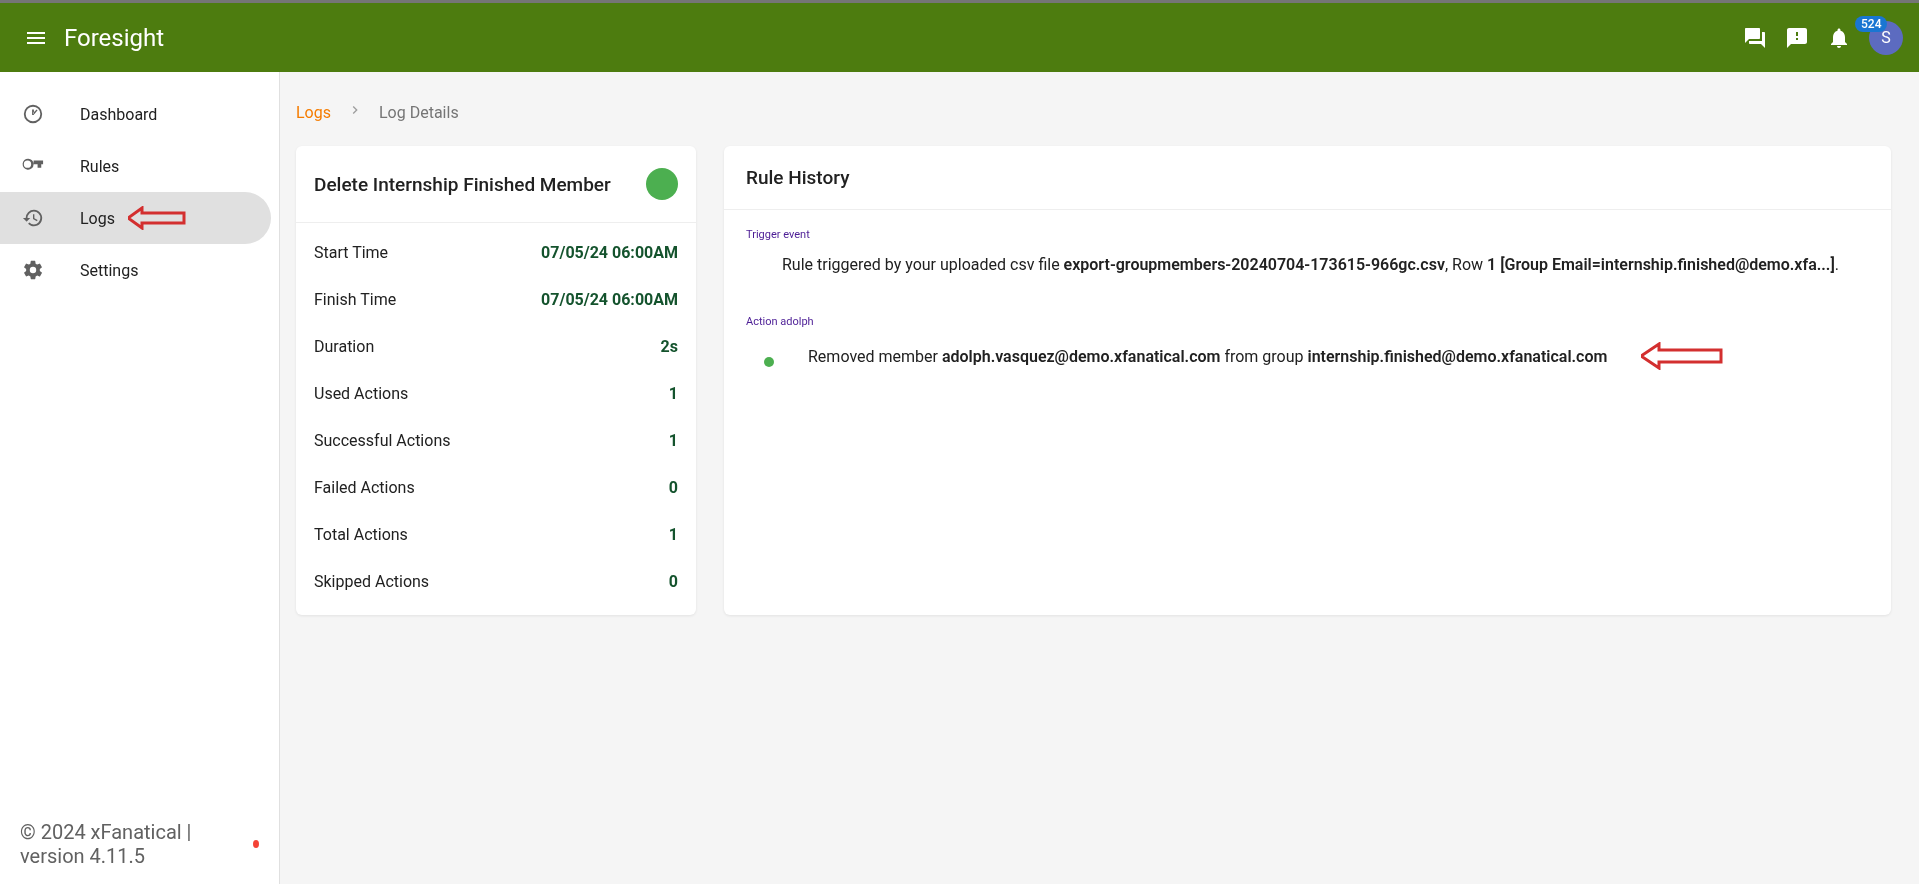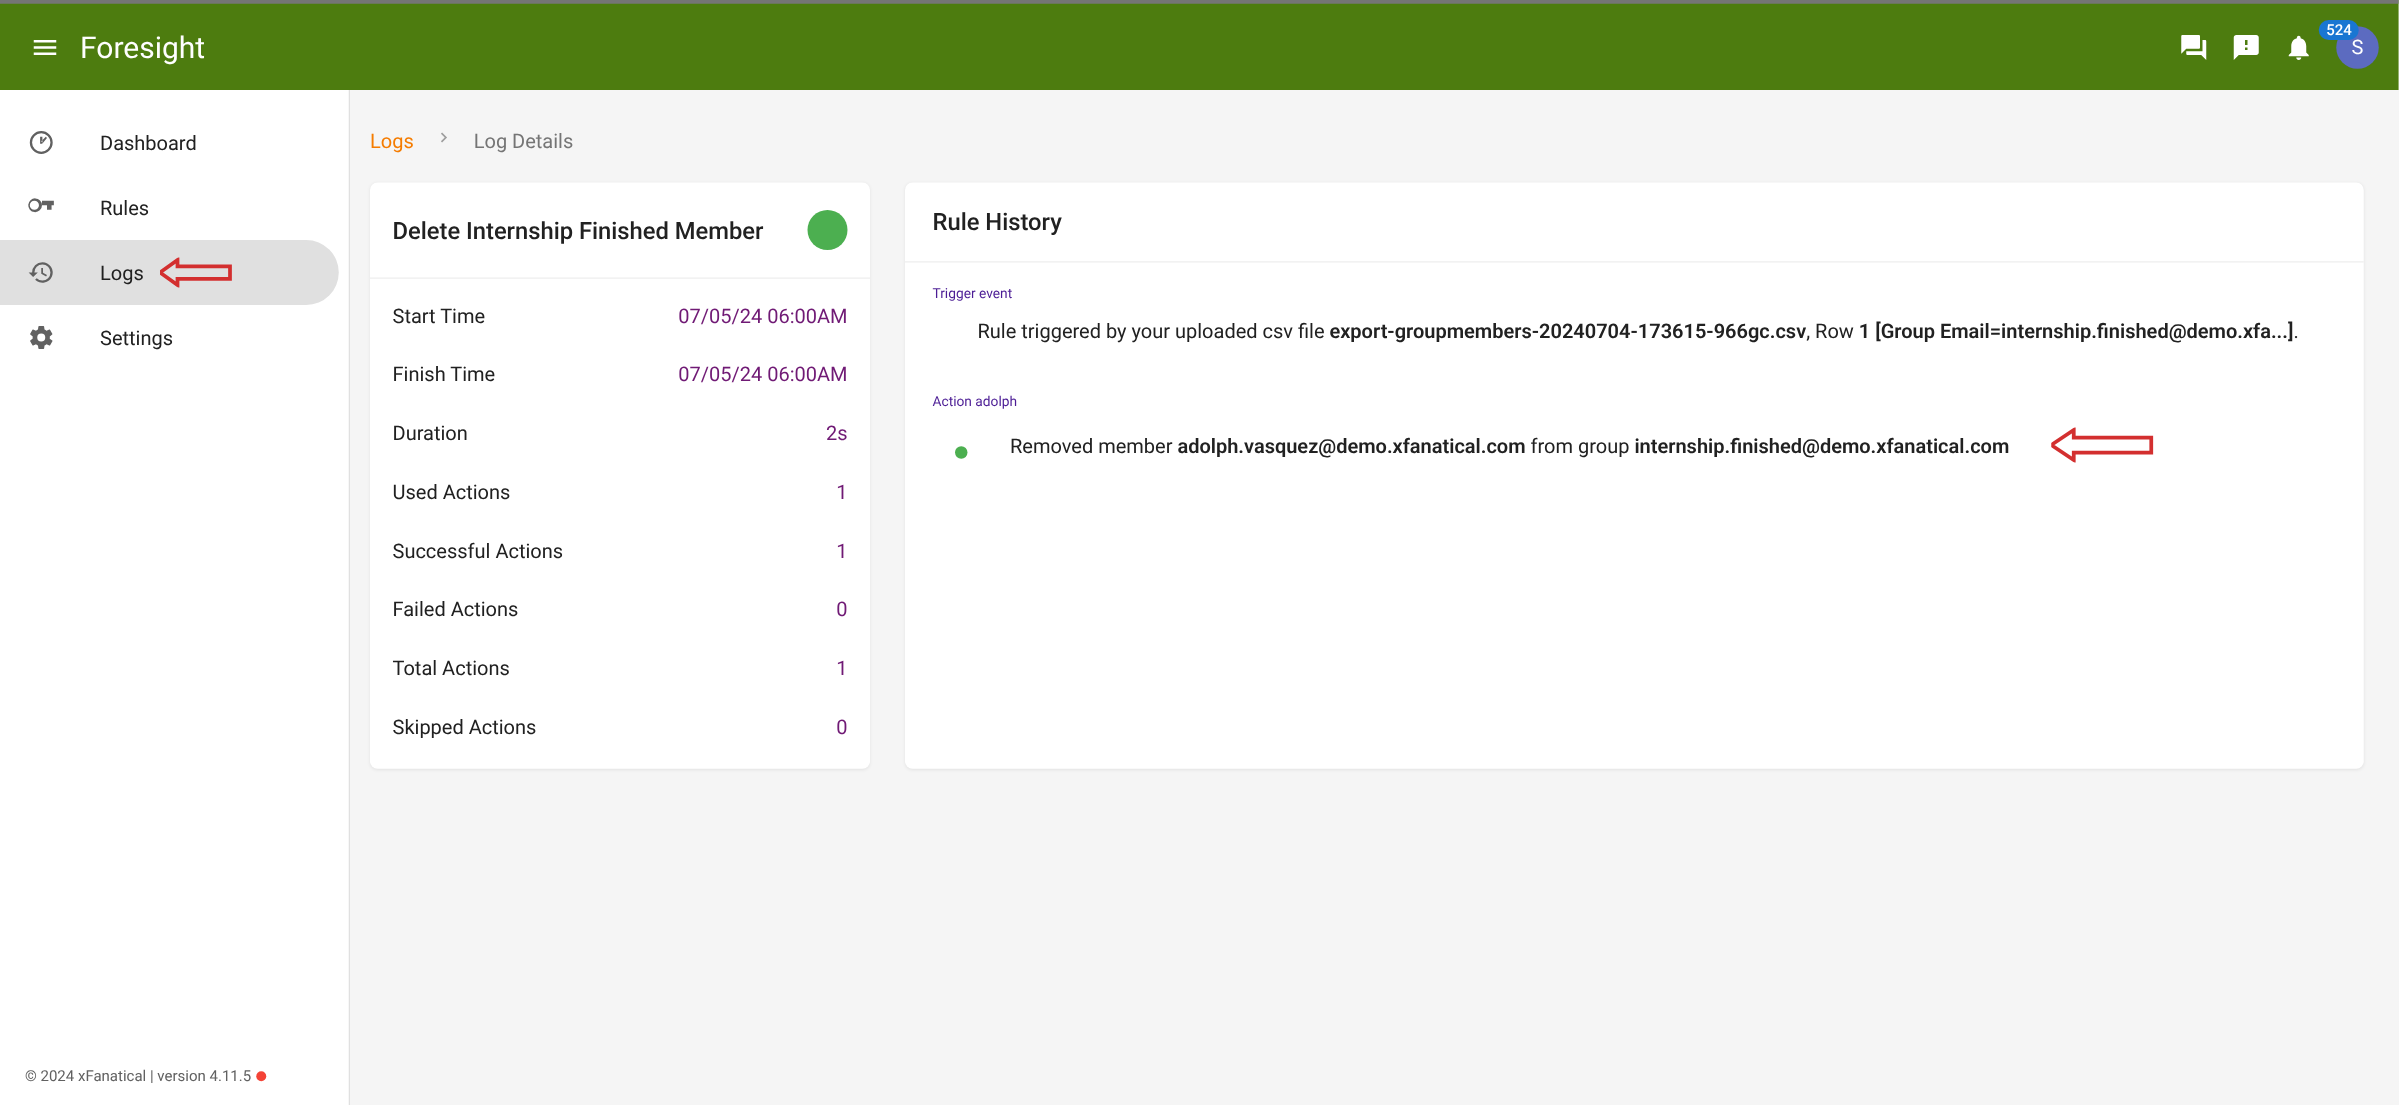--- a/index.html
+++ b/index.html
@@ -19,42 +19,42 @@
 
 .layout { display: flex; height: calc(100% - 72px); }
 .sidebar { width: 280px; background: #fff; border-right: 1px solid #e0e0e0; display: flex; flex-direction: column; }
 .nav { padding-top: 16px; flex: 1; }
 .nav-item { display: flex; align-items: center; height: 52px; padding-left: 22px; cursor: pointer; color: #424242; border-top-right-radius: 28px; border-bottom-right-radius: 28px; margin-right: 8px; position: relative; }
 .nav-item.selected { background: #e0e0e0; }
 .nav-item svg { fill: #616161; }
 .nav-label { margin-left: 36px; font-size: 16px; color: #212121; }
 .arrow1 { position: absolute; left: 128px; top: 14px; }
 
-.footer { font-size: 12px; color: #616161; padding: 16px 20px; display: flex; align-items: center; gap: 4px; }
+.footer { font-size: 20px; color: #616161; padding: 16px 20px; display: flex; align-items: center; gap: 4px; }
 .dot-red { width: 8px; height: 8px; background: #f44336; border-radius: 50%; }
 
 .main { flex: 1; padding: 16px 28px 16px 16px; overflow: auto; }
 .breadcrumb { display: flex; align-items: center; gap: 16px; margin: 14px 0 24px 0; font-size: 16px; }
 .bc-link { color: #f57c00; cursor: pointer; }
 .bc-sep svg { fill: #9e9e9e; }
 .bc-current { color: #757575; }
 
 .panels { display: flex; gap: 28px; }
 .card { background: #fff; border-radius: 6px; box-shadow: 0 1px 3px rgba(0,0,0,0.08); }
 .card-left { width: 400px; }
 .card-right { flex: 1; }
 
 .card-head { padding: 22px 18px; border-bottom: 1px solid #eee; display: flex; align-items: center; justify-content: space-between; text-align: center; }
 .card-title { font-size: 19px; font-weight: 500; color: #212121; }
 .status-dot { width: 32px; height: 32px; background: #4caf50; border-radius: 50%; }
 
 .stats { padding: 6px 0 10px 0; }
 .stat-row { display: flex; justify-content: space-between; padding: 14px 18px; font-size: 16px; }
 .stat-label { color: #212121; }
-.stat-value { color: #701a75; font-weight: 400; }
+.stat-value { color: #14532d; font-weight: 700; }
 
 .rh-head { padding: 20px 22px; border-bottom: 1px solid #eee; }
 .rh-title { font-size: 19px; font-weight: 500; }
 
 .section { padding: 18px 22px 4px 22px; }
 .section-label { color: #4c1d95; font-size: 11px; margin-bottom: 12px; }
 .trigger-text { padding: 0 0 16px 36px; font-size: 16px; color: #212121; line-height: 1.5; }
 .trigger-text b { font-weight: 600; }
 
 .action-row { display: flex; align-items: center; padding: 4px 0 22px 18px; position: relative; gap: 16px; }

